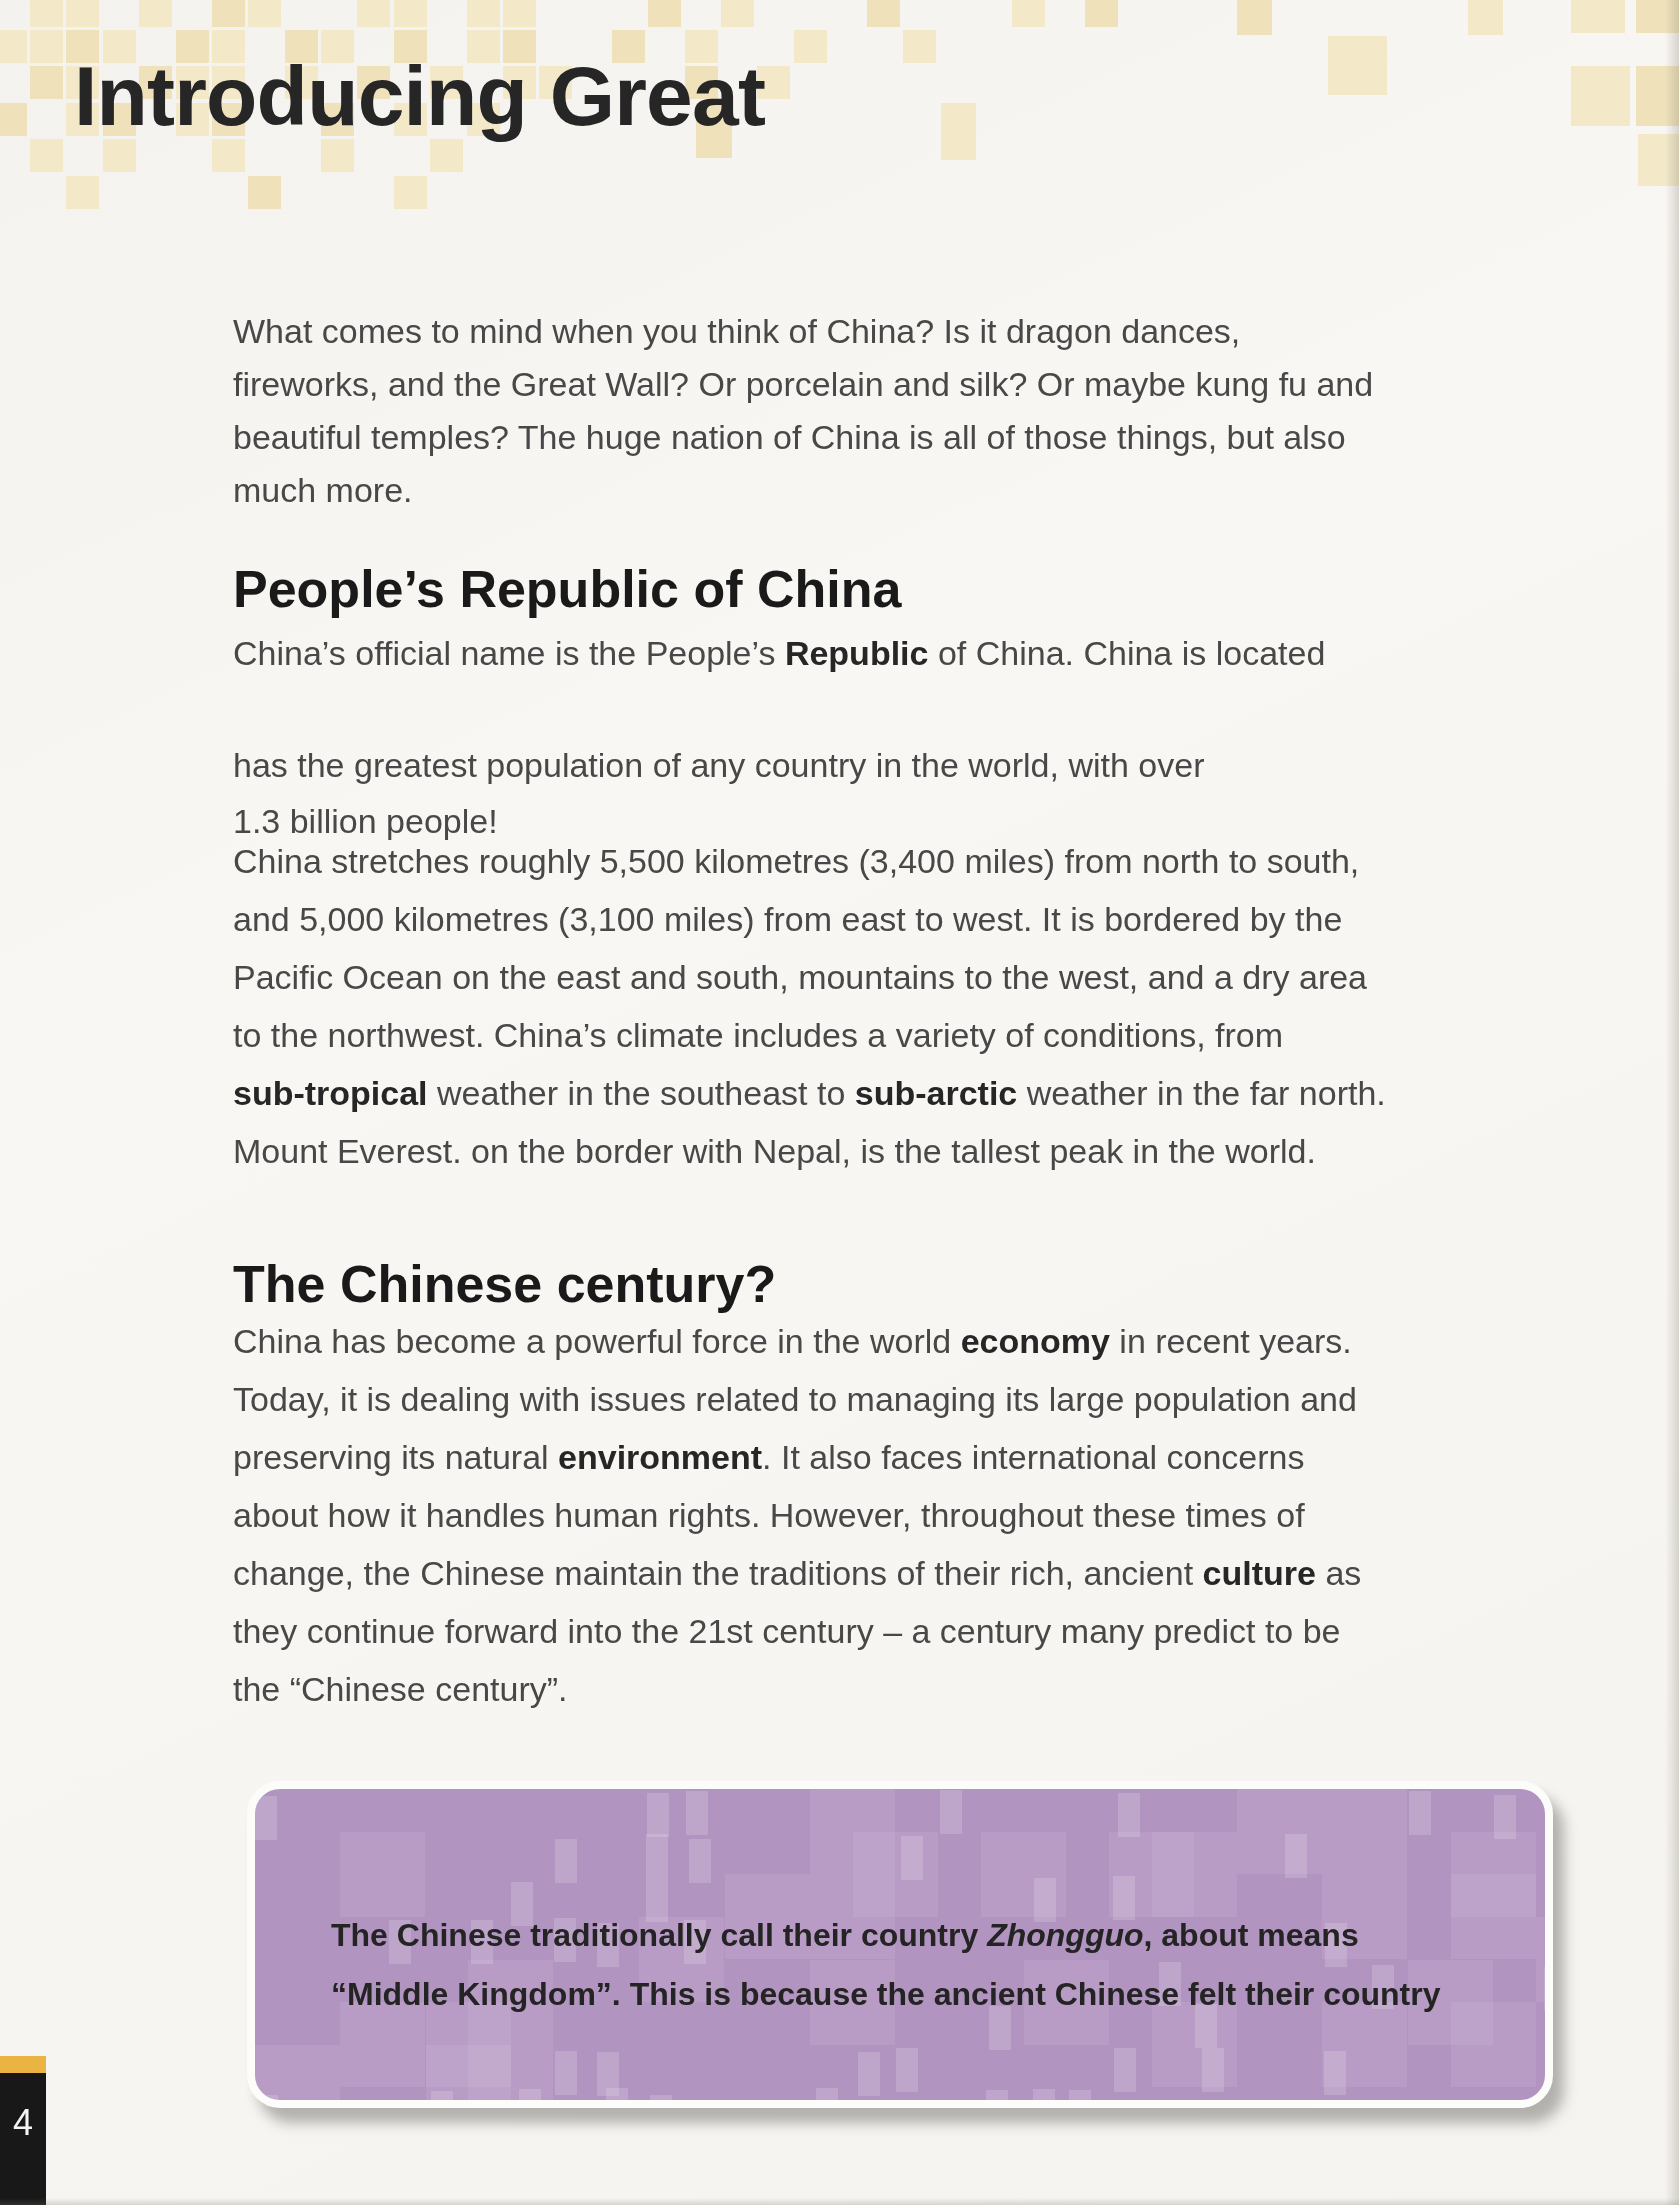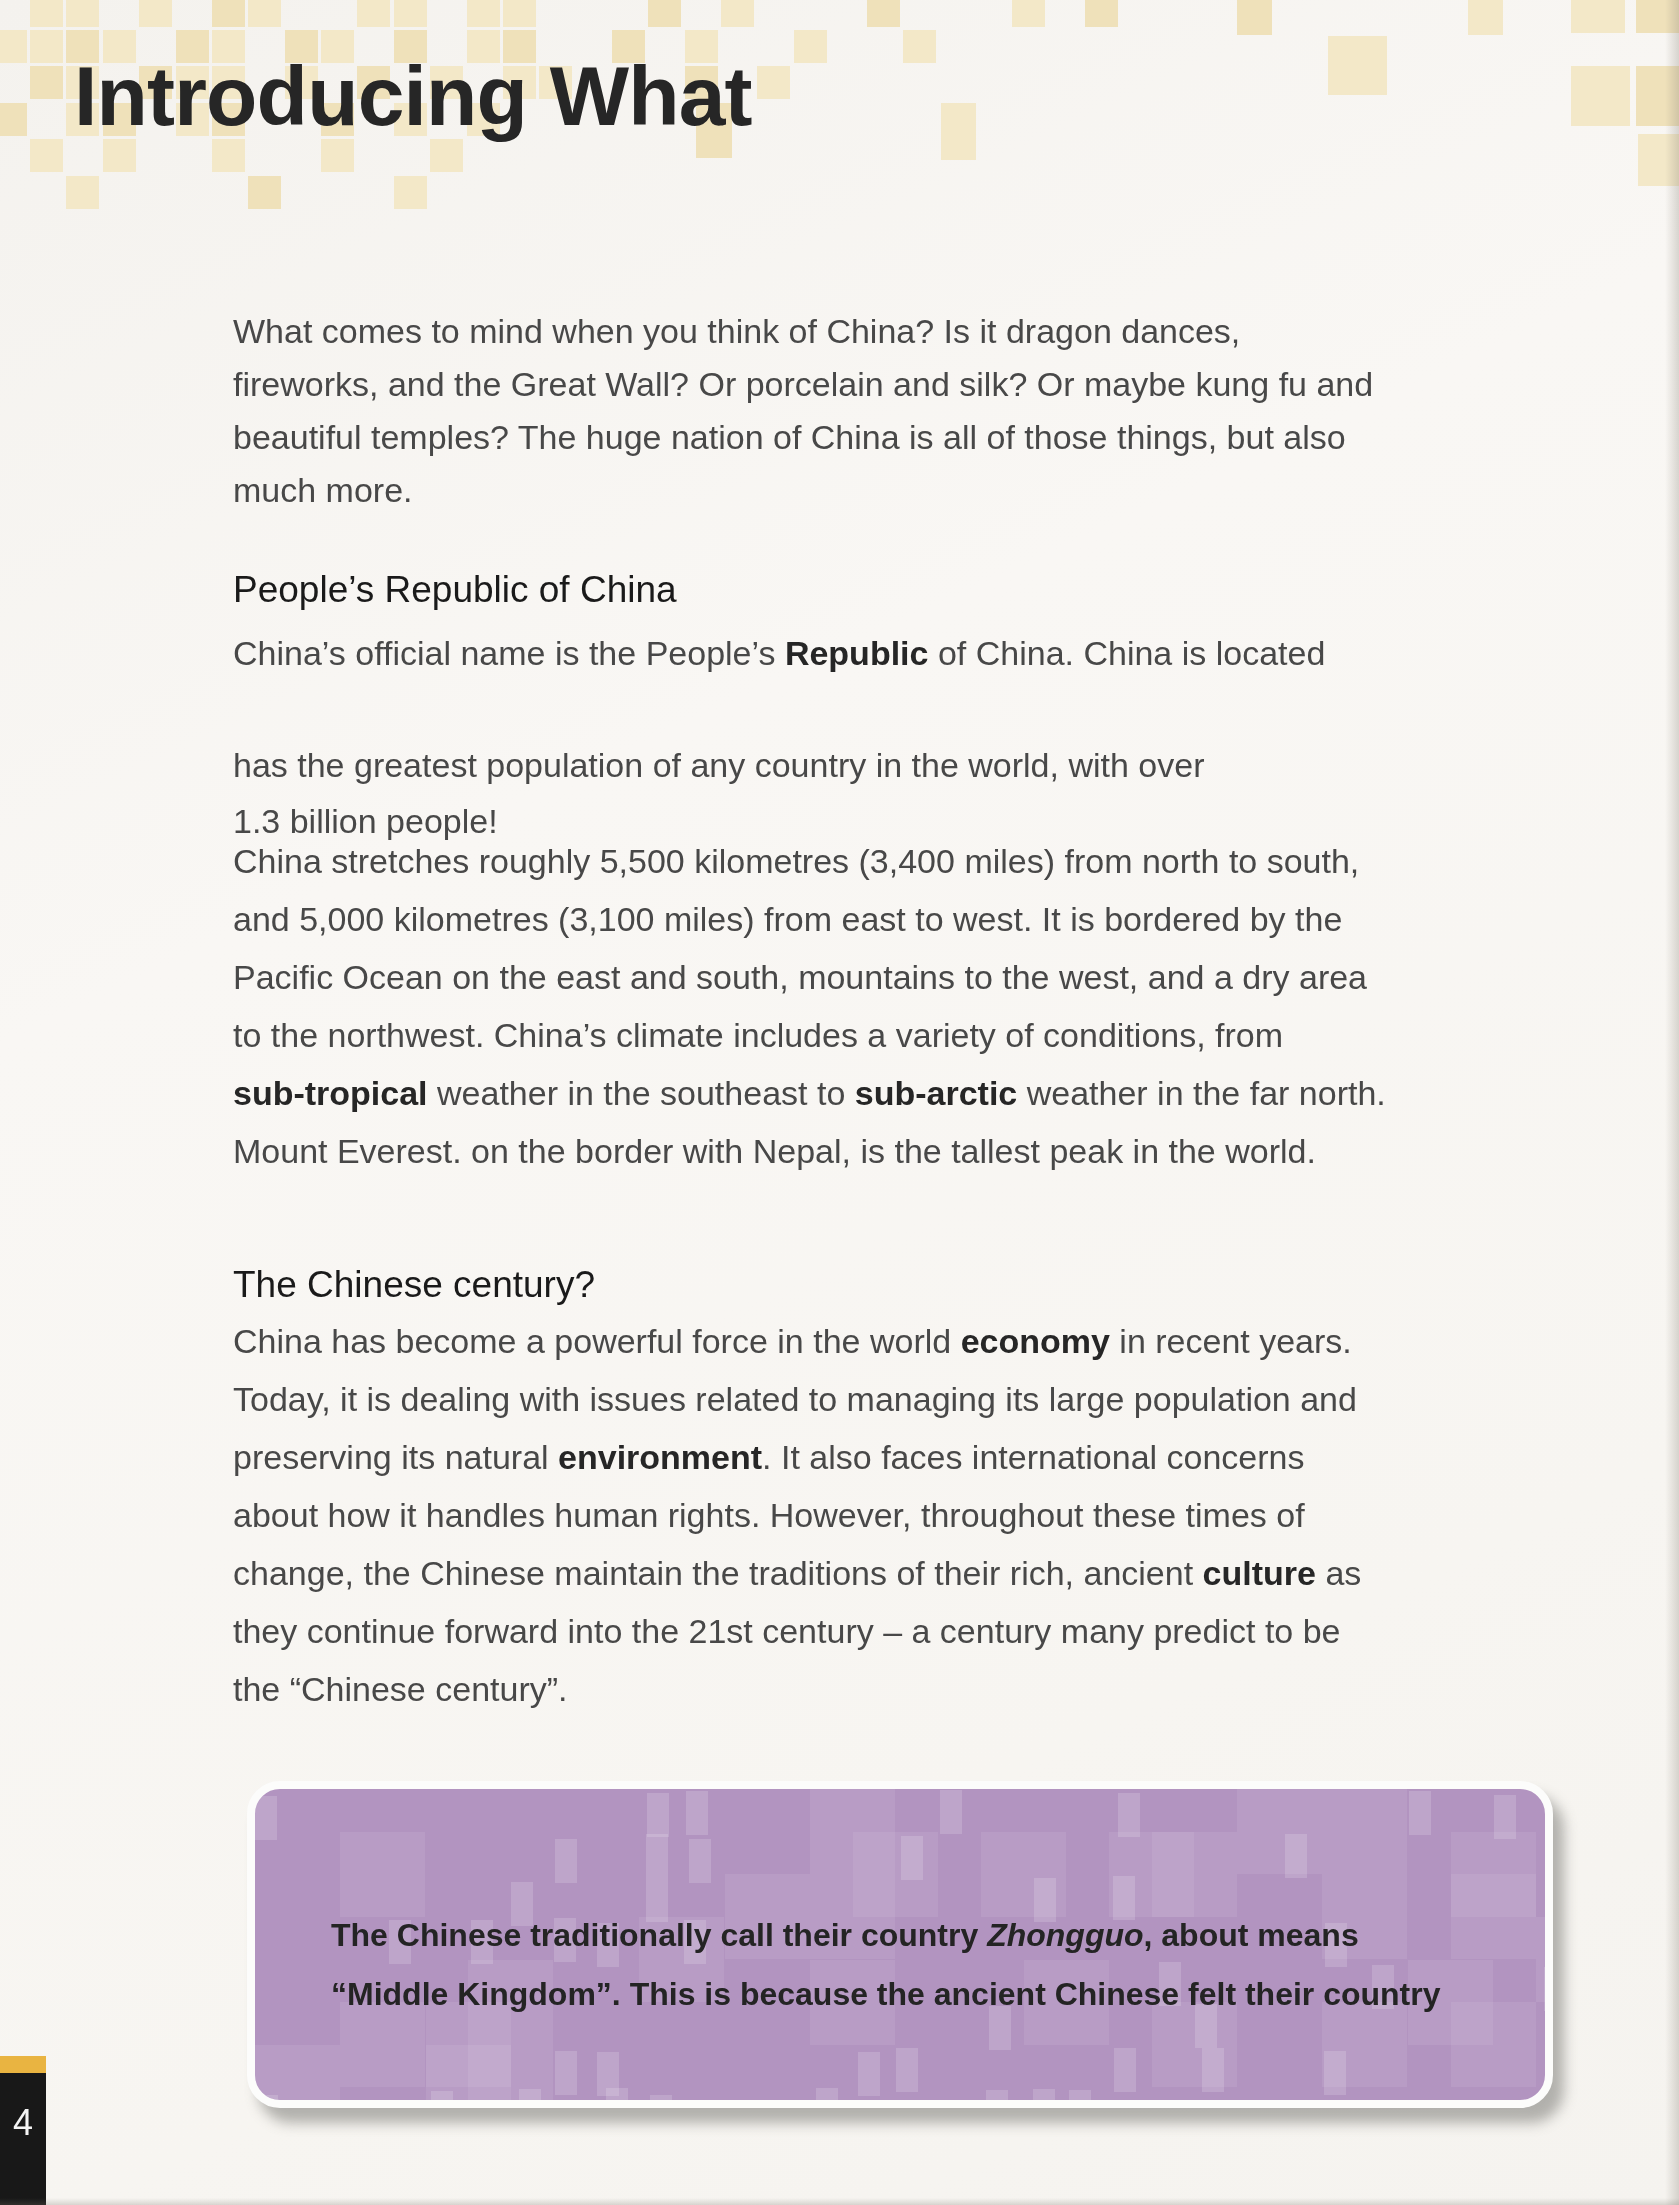--- a/index.html
+++ b/index.html
@@ -7,22 +7,22 @@
         background:linear-gradient(155deg,#f4f2ee 0%,#f9f7f4 35%,#f7f5f1 75%,#f5f3ef 100%);
         font-family:"Liberation Sans",sans-serif;}
   
   .top-pattern{position:absolute;left:0;top:0;width:1679px;height:340px;}
   .sq{position:absolute;background:#f3e8c8;}
   .sq.t2{background:#efe1ba;}
   
   .title{position:absolute;left:74px;top:51px;margin:0;font-size:84px;line-height:90px;
          font-weight:700;color:#262626;letter-spacing:-0.8px;}
   
-  .h2{position:absolute;left:233px;margin:0;font-size:37px;line-height:49px;
-      font-weight:400;color:#1a1a1a;}
+  .h2{position:absolute;left:233px;margin:0;font-size:52px;line-height:49px;
+      font-weight:700;color:#1a1a1a;}
   .h2-1{top:565px;}
   .h2-2{top:1260px;}
   
   .body{position:absolute;left:233px;margin:0;font-size:34px;color:#484848;width:1297px;}
   .intro{top:305px;line-height:53px;}
   .p1{top:625px;line-height:56px;}
   .p2{top:832px;line-height:58px;}
   .p3{top:1312px;line-height:58px;}
   .body .b{font-weight:700;color:#262626;}
   .body .i,.callout-body .i{font-style:italic;}
@@ -116,21 +116,21 @@
       <div class="sq" style="left: 1328px; top: 36px; width: 59px; height: 59px;"></div>
       <div class="sq" style="left: 1571px; top: 0px; width: 54px; height: 33px;"></div>
       <div class="sq t2" style="left: 1636px; top: 0px; width: 43px; height: 33px;"></div>
       <div class="sq" style="left: 1571px; top: 66px; width: 59px; height: 60px;"></div>
       <div class="sq t2" style="left: 1636px; top: 66px; width: 43px; height: 60px;"></div>
       <div class="sq" style="left: 1638px; top: 134px; width: 41px; height: 52px;"></div>
       <div class="sq" style="left: 941px; top: 103px; width: 35px; height: 57px;"></div>
       <div class="sq t2" style="left: 696px; top: 103px; width: 36px; height: 55px;"></div>
     </div>
 
-  <h1 class="title">Introducing What</h1>
+  <h1 class="title">Introducing Great</h1>
 
   <p class="body intro"><span>What comes to mind when you think of China? Is it dragon dances,</span><br><span>fireworks, and the Great Wall? Or porcelain and silk? Or maybe kung fu and</span><br><span>beautiful temples? The huge nation of China is all of those things, but also</span><br><span>much more.</span></p>
 
   <h2 class="h2 h2-1">People’s Republic of China</h2>
   <p class="body p1"><span>China’s official name is the People’s </span><span class="b">Republic</span><span> of China. China is located</span><br><br><span>has the greatest population of any country in the world, with over</span><br><span>1.3 billion people!</span></p>
   <p class="body p2"><span>China stretches roughly 5,500 kilometres (3,400 miles) from north to south,</span><br><span>and 5,000 kilometres (3,100 miles) from east to west. It is bordered by the</span><br><span>Pacific Ocean on the east and south, mountains to the west, and a dry area</span><br><span>to the northwest. China’s climate includes a variety of conditions, from</span><br><span class="b">sub-tropical</span><span> weather in the southeast to </span><span class="b">sub-arctic</span><span> weather in the far north.</span><br><span>Mount Everest. on the border with Nepal, is the tallest peak in the world.</span></p>
 
   <h2 class="h2 h2-2">The Chinese century?</h2>
   <p class="body p3"><span>China has become a powerful force in the world </span><span class="b">economy</span><span> in recent years.</span><br><span>Today, it is dealing with issues related to managing its large population and</span><br><span>preserving its natural </span><span class="b">environment</span><span>. It also faces international concerns</span><br><span>about how it handles human rights. However, throughout these times of</span><br><span>change, the Chinese maintain the traditions of their rich, ancient </span><span class="b">culture</span><span> as</span><br><span>they continue forward into the 21st century – a century many predict to be</span><br><span>the “Chinese century”.</span></p>
 

